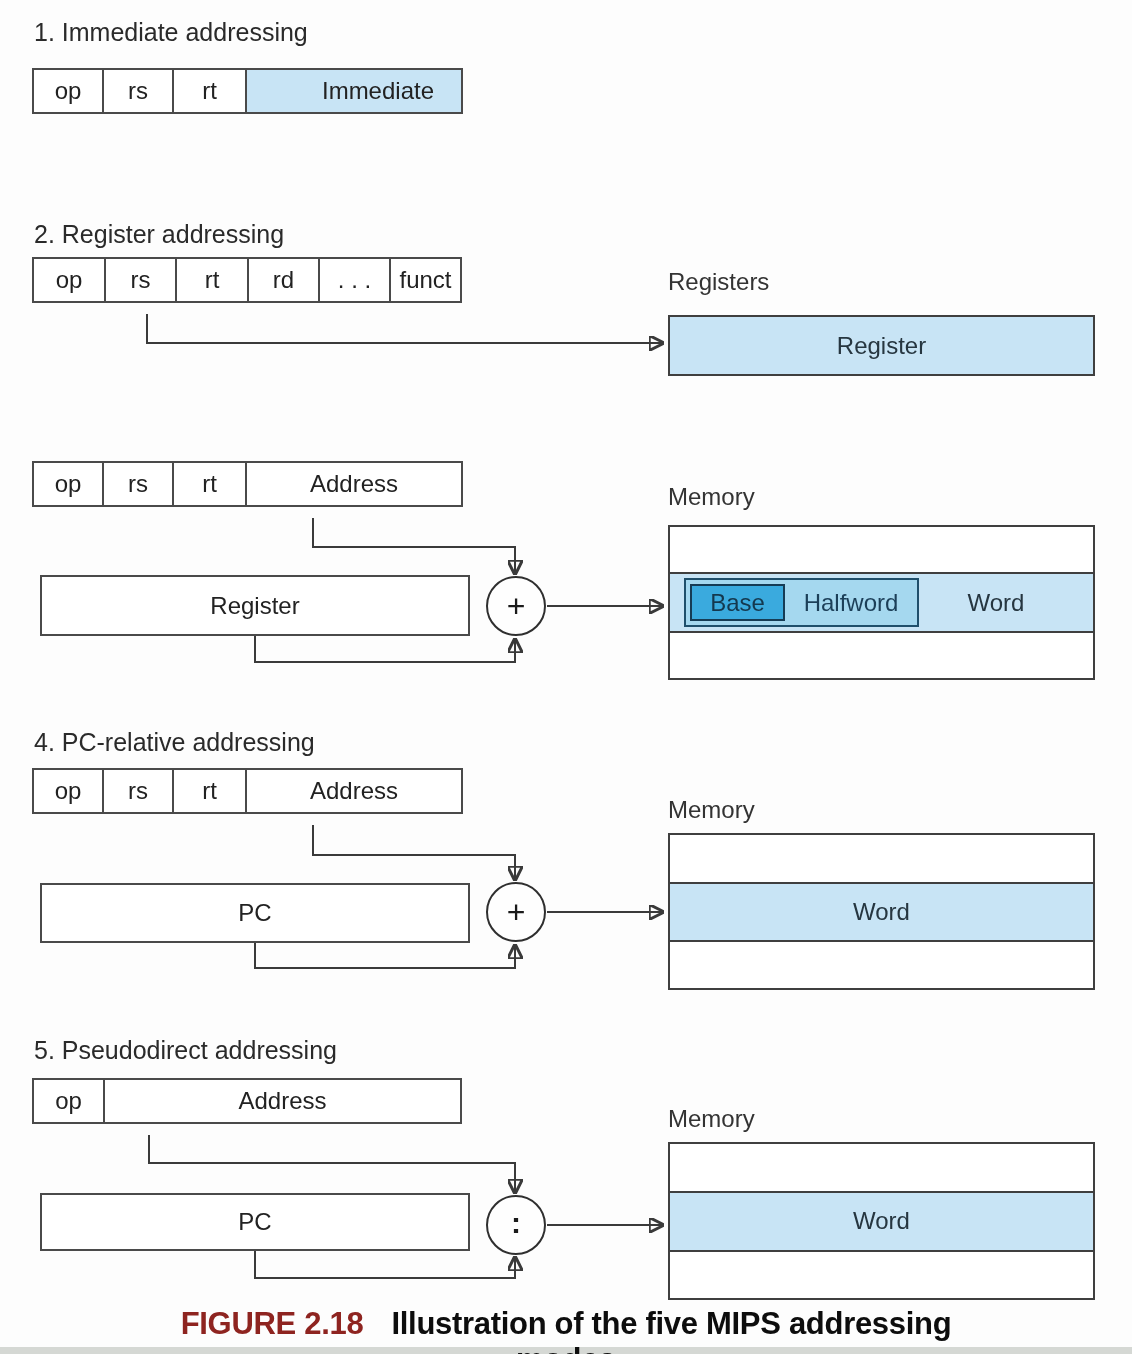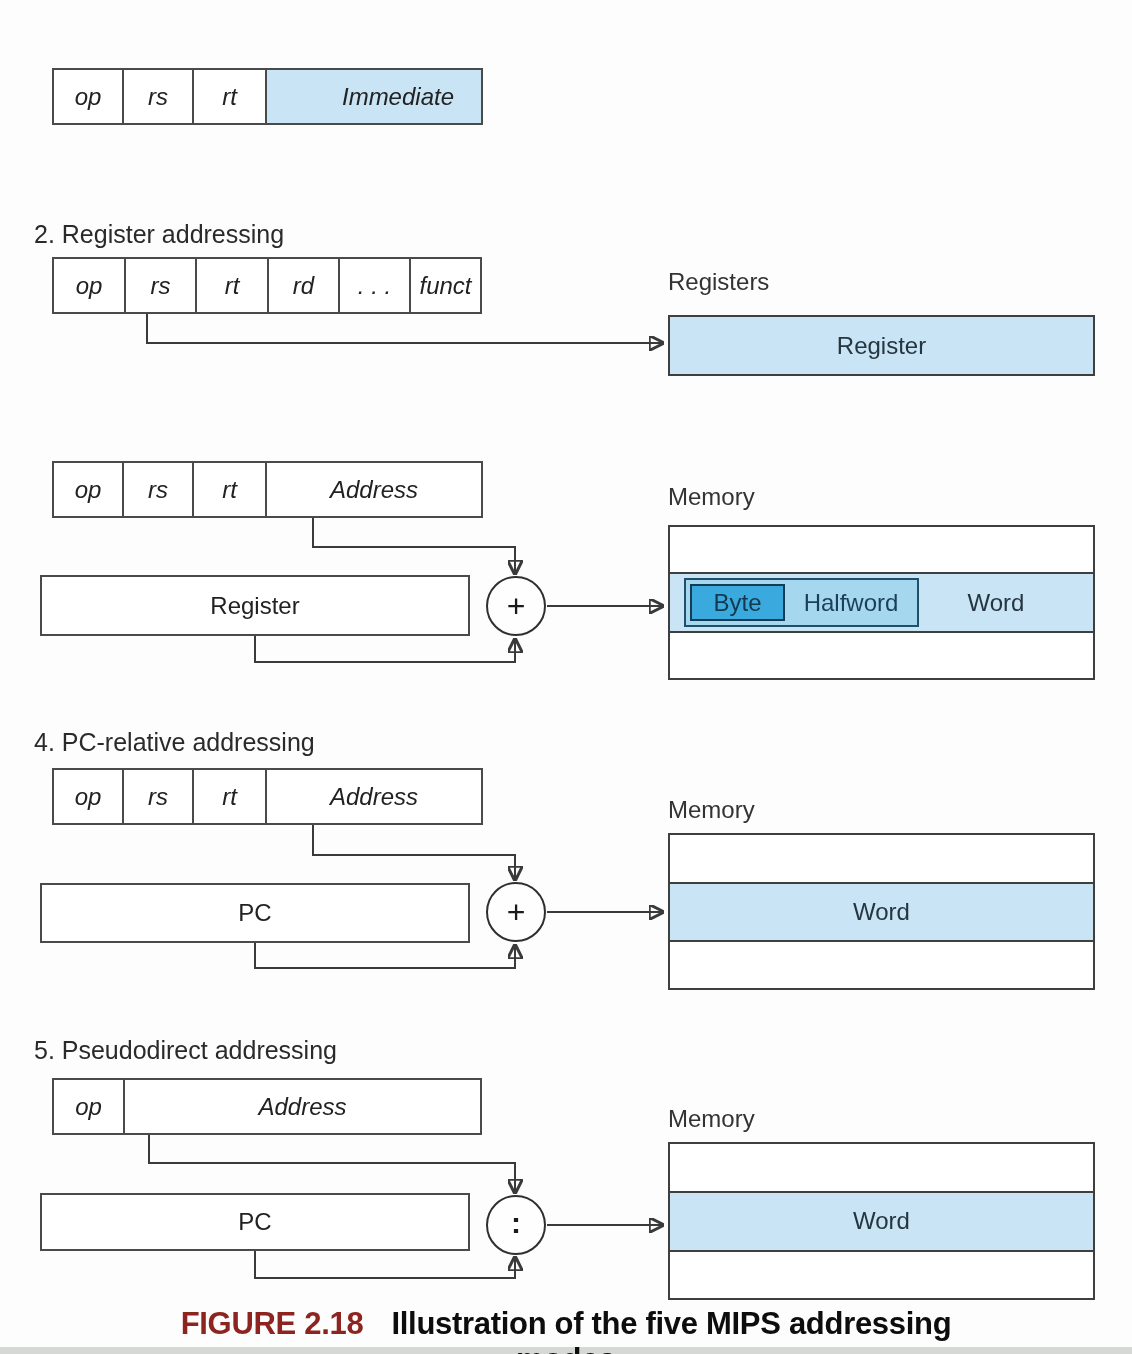--- a/index.html
+++ b/index.html
@@ -7,21 +7,21 @@
     position:relative;width:1132px;height:1354px;background:#fdfdfd;overflow:hidden;
     font-family:"Liberation Sans",sans-serif;
   }
   .sec-title{position:absolute;left:34px;font-size:25px;color:#2a2a2a;white-space:pre;}
   #t1{top:18px}
   #t2{top:220px}
   #t3{top:418px}
   #t4{top:728px}
   #t5{top:1036px}
 
-  .irow{position:absolute;left:52px;top:0;display:flex;height:57px;z-index:2;font-style:italic;}
+  .irow{position:absolute;left:32px;top:0;display:flex;height:46px;z-index:2;}
   #r1{top:68px}
   #r2{top:257px}
   #r3{top:461px}
   #r4{top:768px}
   #r5{top:1078px}
   .field{
     box-sizing:border-box;border:2px solid #4a4a4a;background:#ffffff;
     display:flex;align-items:center;justify-content:center;
     font-size:24px;color:#222;margin-left:-2px;
   }
@@ -107,20 +107,21 @@
   #cap2{
     position:absolute;top:1342px;left:0;width:1132px;text-align:center;z-index:5;
     font-weight:bold;font-size:31px;color:#0d0d0d;
   }
 </style>
 </head>
 <body>
 
 <div class="page">
 
+  <div class="sec-title" id="t1">1. Immediate addressing</div>
   <div class="sec-title" id="t2">2. Register addressing</div>
   <div class="sec-title" id="t4">4. PC-relative addressing</div>
   <div class="sec-title" id="t5">5. Pseudodirect addressing</div>
 
   <div class="irow" id="r1">
     <div class="field fw72">op</div>
     <div class="field fw72">rs</div>
     <div class="field fw75">rt</div>
     <div class="field fw218 hl">Immediate</div>
   </div>
@@ -161,21 +162,21 @@
   <div class="rlabel" id="lb3">Memory</div>
   <div class="rlabel" id="lb4">Memory</div>
   <div class="rlabel" id="lb5">Memory</div>
 
   <div id="regbox">Register</div>
 
   <div class="mem" id="mem3">
     <div class="mrow white"></div>
     <div class="mrow blue">
       <div id="halfword-box">
-        <div id="byte-box">Byte</div>
+        <div id="byte-box">Base</div>
         <div id="halfword-label">Halfword</div>
       </div>
       <div id="word3-label">Word</div>
     </div>
     <div class="mrow white"></div>
   </div>
 
   <div class="mem" id="mem4">
     <div class="mrow white"></div>
     <div class="mrow blue">Word</div>

